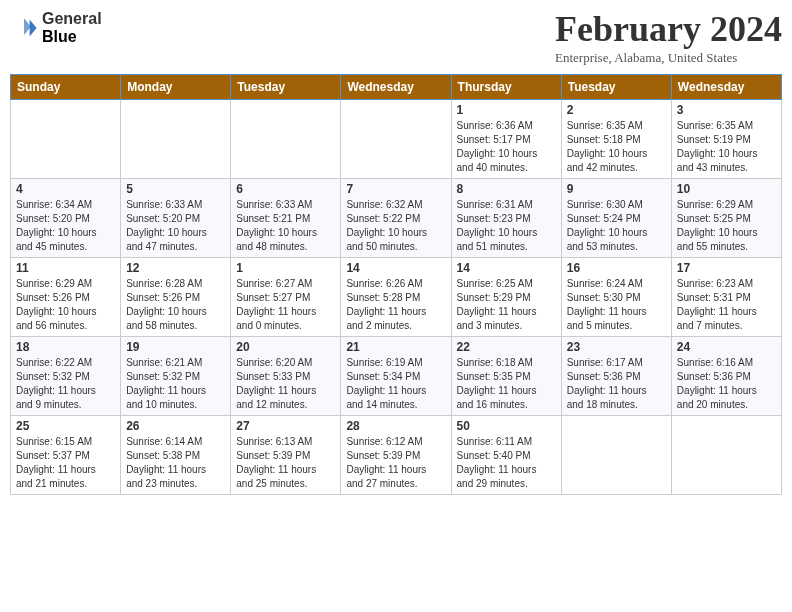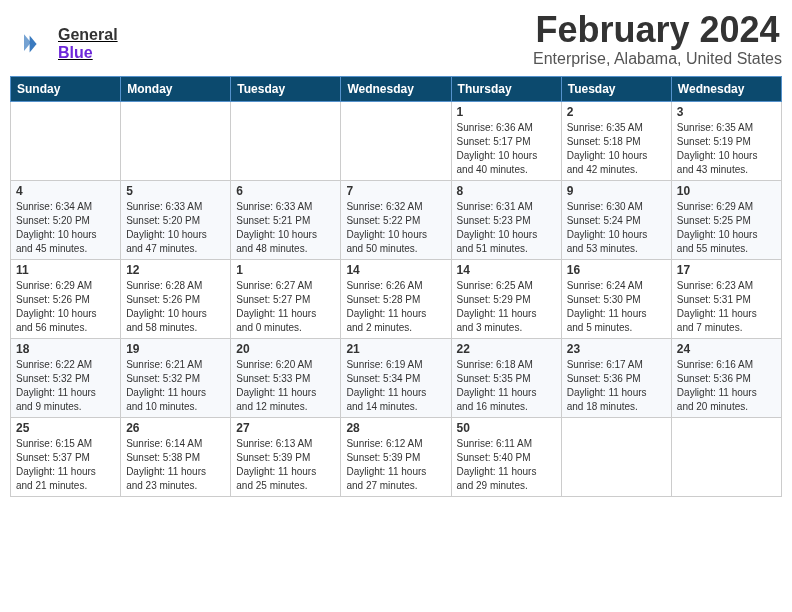--- a/index.html
+++ b/index.html
@@ -12,63 +12,63 @@
     }
     .header-area {
       display: flex;
       justify-content: space-between;
       align-items: flex-start;
       margin-bottom: 8px;
     }
     .logo {
       display: flex;
       align-items: center;
-      gap: 20px;
-      margin-top: 16px;
-      text-decoration: underline;
+      gap: 4px;
+      margin-top: 0;
     }
     .logo-text {
       display: flex;
       flex-direction: column;
       line-height: 1.1;
     }
     .logo-general {
       font-size: 16px;
       font-weight: bold;
       color: #333;
     }
     .logo-blue {
       font-size: 16px;
       font-weight: bold;
-      color: #6d28d9;
+      color: #000000;
     }
     .logo-icon {
       width: 28px;
       height: 28px;
     }
     .title-area {
-      text-align: center;
+      text-align: left;
+      font-family: Liberation Serif, serif;
     }
     .month-title {
       font-size: 36px;
       font-weight: bold;
       color: #333;
       line-height: 1.1;
     }
     .location-title {
-      font-size: 16px;
+      font-size: 13px;
       color: #555;
     }
     .calendar {
       width: 100%;
       border-collapse: collapse;
       border: 1px solid #ccc;
     }
     .calendar th {
-      background-color: #0c4a6e;
+      background-color: #a16207;
       color: #fff;
       font-size: 12px;
       font-weight: bold;
       padding: 5px 6px;
       text-align: left;
       border: 1px solid #5592cc;
     }
     .calendar td {
       vertical-align: top;
       border: 1px solid #ccc;

